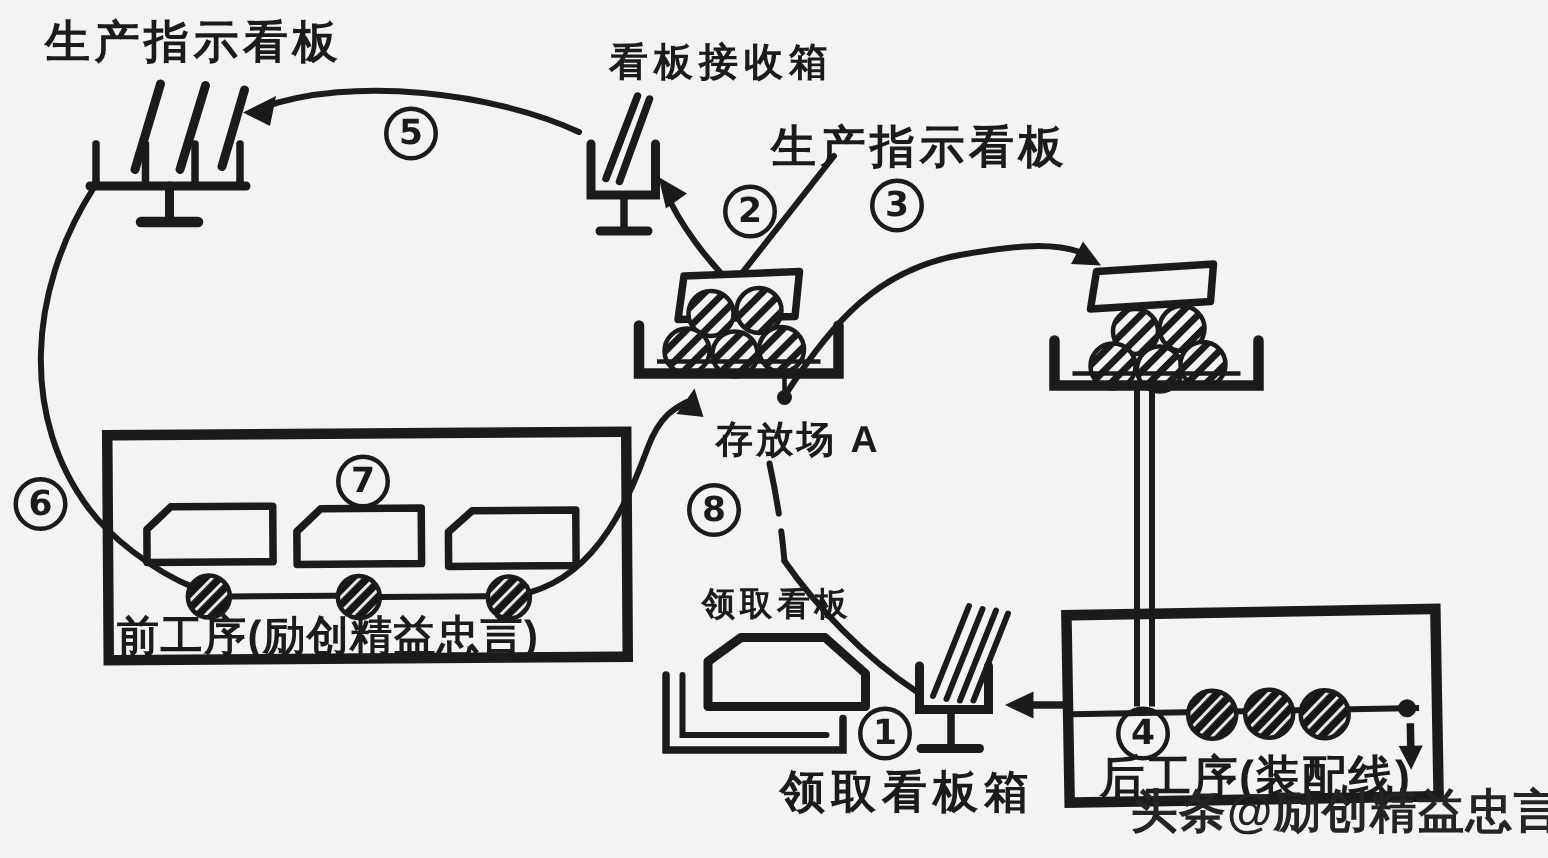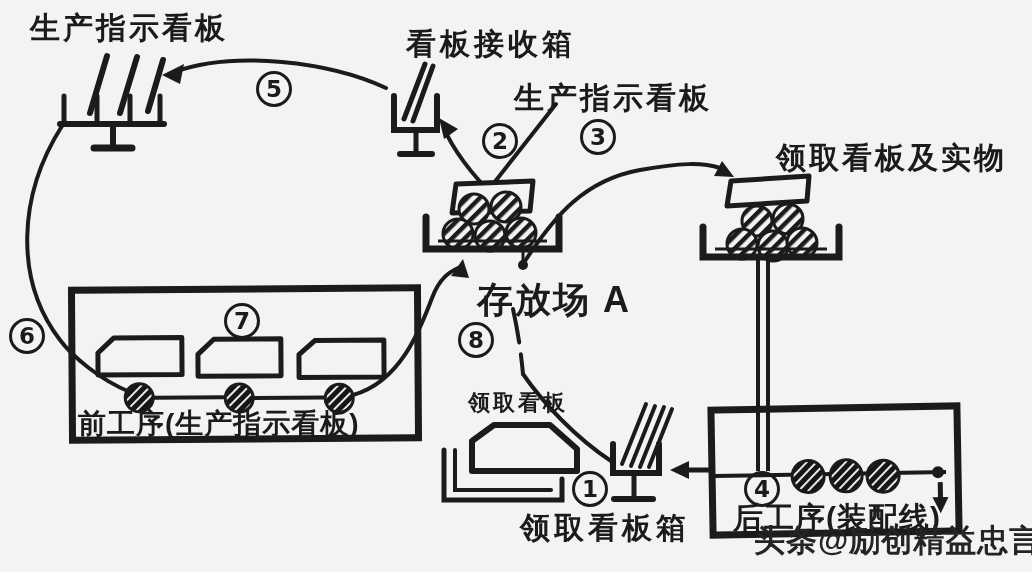--- a/index.html
+++ b/index.html
@@ -166,33 +166,32 @@
 
     <g>
       <path d="M472,471 V441 L494,425 H550 L577,449 V471 Z" fill="#f3f3f1" stroke="#1b1b1b" stroke-width="6" stroke-linejoin="round"></path>
       <path d="M444,450 V500 H562 V479" fill="none" stroke="#1b1b1b" stroke-width="5" stroke-linecap="round"></path>
       <path d="M455,450 V490 H551" fill="none" stroke="#1b1b1b" stroke-width="4" stroke-linecap="round"></path>
     </g>
   </svg>
 
   <div class="lbl" style="left:30px;top:8px;font-size:30px;letter-spacing:3px;">生产指示看板</div>
 
-  <div class="lbl" style="left:406px;top:24px;font-size:30px;letter-spacing:4px;">看板接收箱</div>
+  <div class="lbl" style="left:406px;top:24px;font-size:26px;letter-spacing:4px;">看板接收箱</div>
 
   <div class="lbl" style="left:514px;top:78px;font-size:30px;letter-spacing:3px;">生产指示看板</div>
 
-  <div class="lbl" style="left:477px;top:276px;font-size:36px;letter-spacing:2px;">存放场 A</div>
-
-  <div class="lbl" style="left:776px;top:138px;font-size:30px;letter-spacing:3px;">领取看板及实物</div>
+  <div class="lbl" style="left:477px;top:276px;font-size:25px;letter-spacing:2px;">存放场 A</div>
+
 
   <div class="lbl" style="left:468px;top:388px;font-size:22px;letter-spacing:3px;">领取看板</div>
 
   <div class="lbl" style="left:520px;top:508px;font-size:30px;letter-spacing:4px;">领取看板箱</div>
 
-  <div class="lbl" style="left:78px;top:405px;font-size:28px;letter-spacing:1px;">前工序(生产指示看板)</div>
+  <div class="lbl" style="left:78px;top:405px;font-size:28px;letter-spacing:1px;">前工序(励创精益忠言)</div>
 
   <div class="lbl" style="left:716px;top:498px;font-size:30px;letter-spacing:1px;padding-left:17px;">后工序(装配线)</div>
 
   <div class="step" style="left:572px;top:471px;">1</div>
   <div class="step" style="left:482px;top:123px;">2</div>
   <div class="step" style="left:580px;top:119px;">3</div>
   <div class="step" style="left:744px;top:471px;">4</div>
   <div class="step" style="left:256px;top:71px;">5</div>
   <div class="step" style="left:9px;top:318px;">6</div>
   <div class="step" style="left:224px;top:303px;">7</div>

